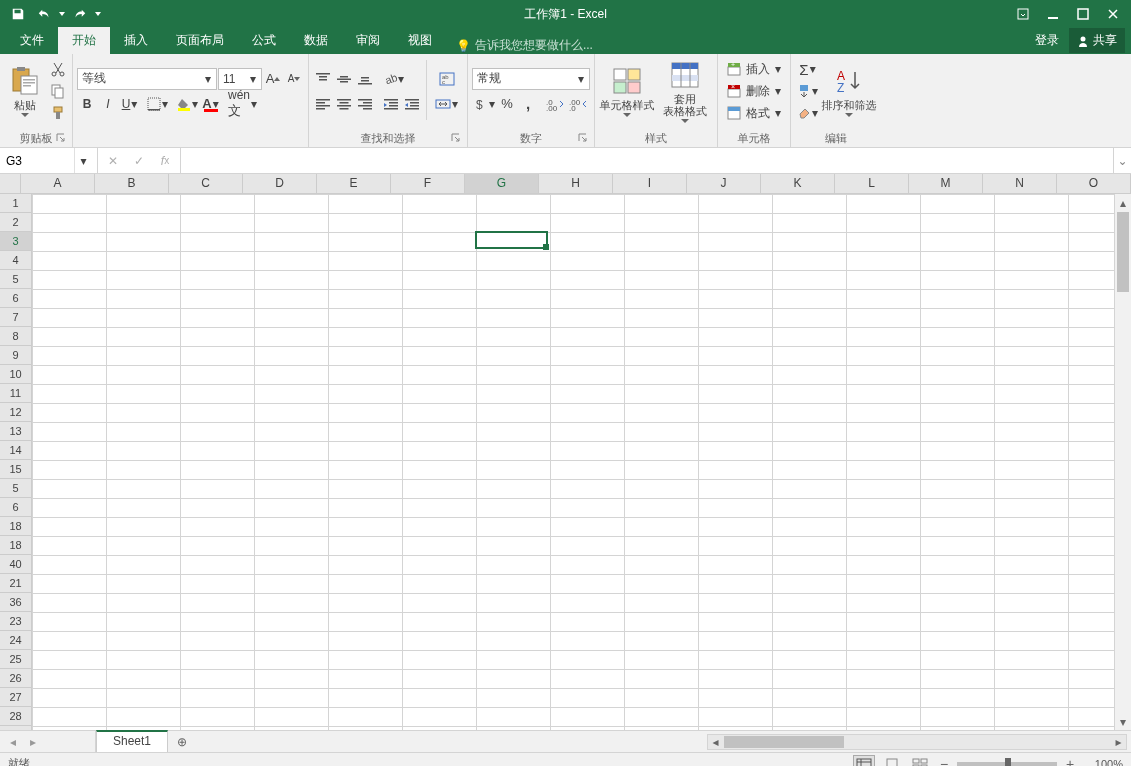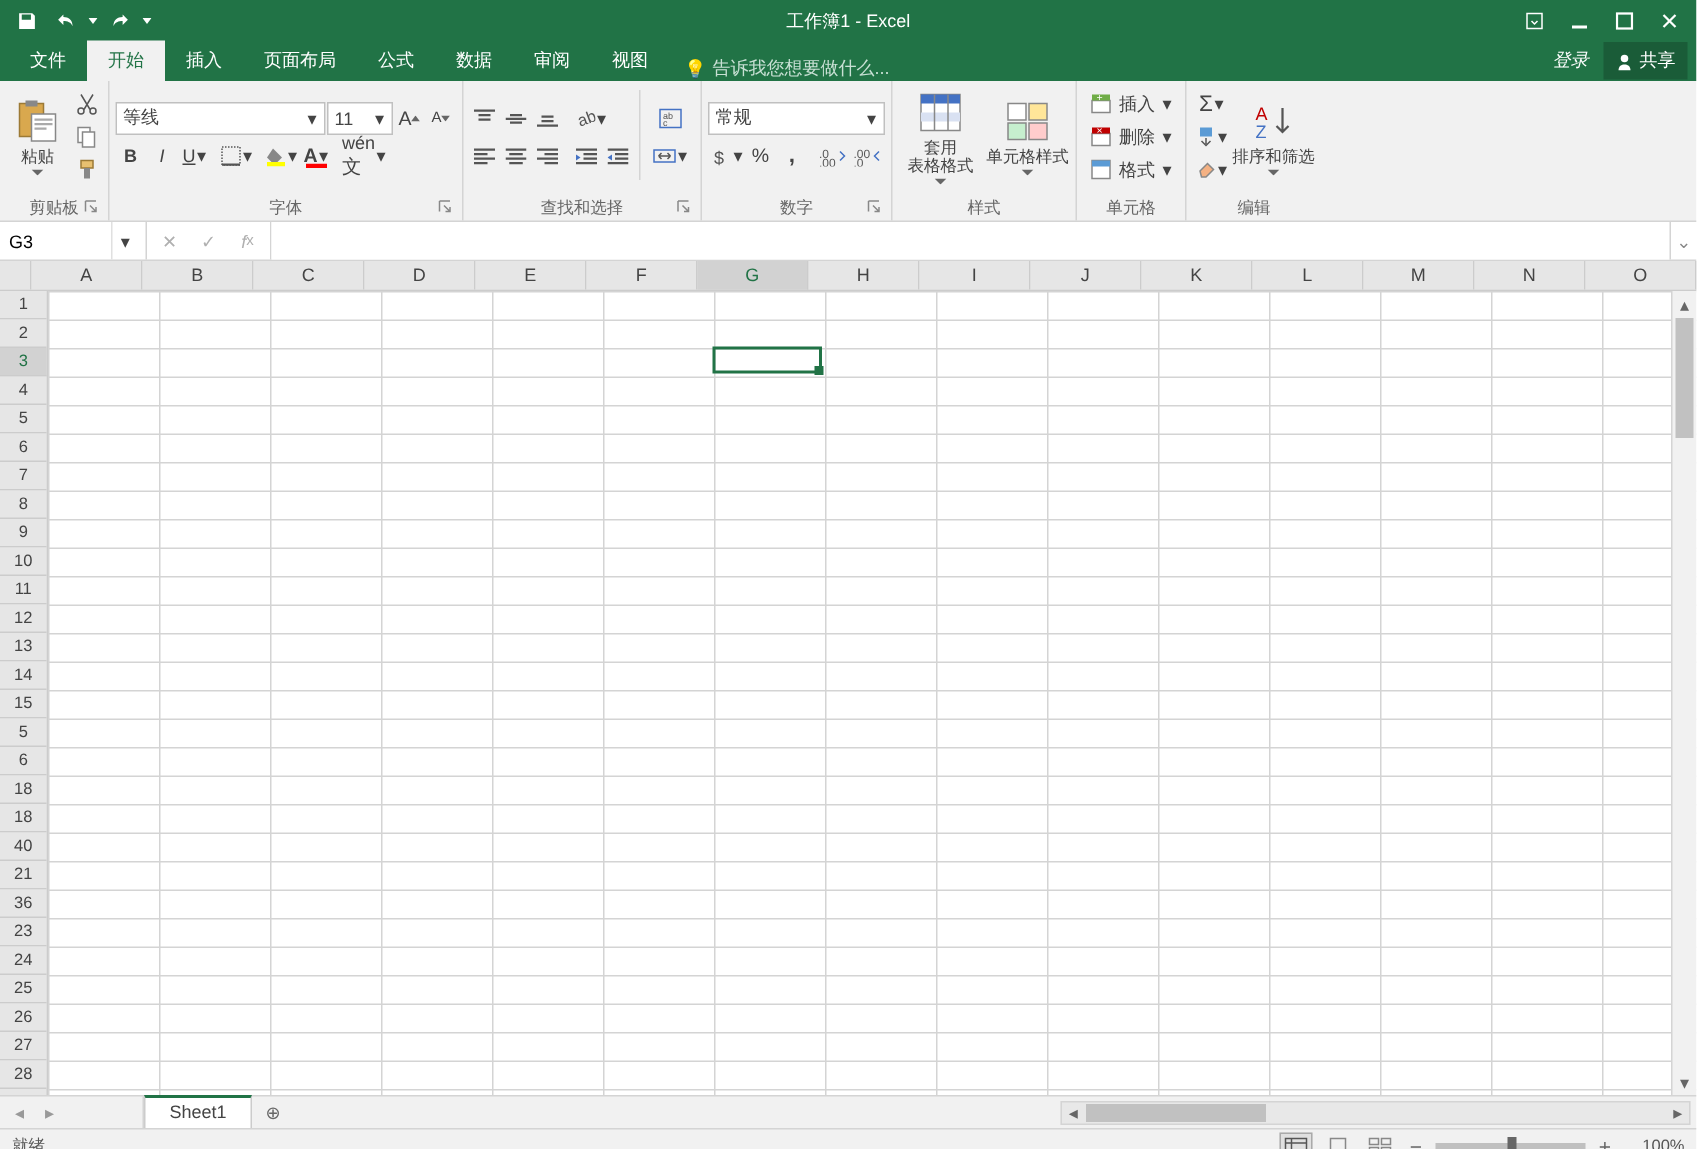--- a/index.html
+++ b/index.html
@@ -13,21 +13,21 @@
 .title-center { position: absolute; left: 50%; transform: translateX(-50%); font-size: 12px; }
 .win-controls { position: absolute; right: 4px; display: flex; gap: 2px; }
 .win-btn { width: 28px; height: 24px; display: flex; align-items: center; justify-content: center; cursor: pointer; }
 
 
 .ribbon-tabs { height: 26px; background: #217346; display: flex; align-items: flex-end; color: #fff; padding-left: 6px; position: relative; }
 .rtab { padding: 5px 14px; font-size: 12px; cursor: pointer; }
 .rtab.active { background: #f1f1f1; color: #217346; }
 .tell-me { display: flex; align-items: center; gap: 4px; padding: 0 10px; color: #c8e0d4; font-size: 12px; }
 .right-tabs { position: absolute; right: 6px; bottom: 0; display: flex; align-items: center; }
-.right-tabs .rtab { padding: 5px 10px; font-style: italic; }
+.right-tabs .rtab { padding: 5px 10px; }
 .share-btn { display: flex; align-items: center; gap: 4px; padding: 4px 8px; background: #1a5c38; }
 
 
 .ribbon { height: 94px; background: #f1f1f1; border-bottom: 1px solid #d4d4d4; display: flex; }
 .group { border-right: 1px solid #d4d4d4; display: flex; flex-direction: column; padding: 2px 4px 0 4px; }
 .group-content { flex: 1; display: flex; align-items: flex-start; gap: 2px; }
 .group-label { height: 16px; text-align: center; font-size: 11px; color: #666; position: relative; }
 .group-label .launcher { position: absolute; right: 2px; top: 2px; width: 10px; height: 10px; cursor: pointer; }
 
 .big-btn { display: flex; flex-direction: column; align-items: center; justify-content: center; width: 42px; height: 70px; cursor: pointer; gap: 2px; }
@@ -291,25 +291,20 @@
               <span class="drop-arrow">▾</span>
             </div>
           <div style="width:4px"></div>
           <div class="small-btn wdrop">
               <span style="font-size:12px">wén<br><span style="font-size:13px">文</span></span>
               <span class="drop-arrow">▾</span>
             </div>
         </div>
       </div>
     </div>
-    <div class="group-label"><span>字体</span><span class="launcher">
-          <svg width="10" height="10">
-            <path d="M1 1h7M1 1v7M4 4l4 4M8 5v3h-3" stroke="#888" fill="none"></path>
-          </svg>
-        </span></div>
   </div>
 
   <div class="group">
     <div class="group-content">
       <div class="vstack" style="gap:3px">
         <div class="hstack">
           <div class="small-btn">
               <svg width="14" height="14">
                 <rect y="1" width="14" height="1.5" fill="#555"></rect>
                 <rect x="3" y="4" width="8" height="1.5" fill="#555"></rect>
@@ -449,46 +444,46 @@
     </div>
     <div class="group-label"><span>数字</span><span class="launcher">
           <svg width="10" height="10">
             <path d="M1 1h7M1 1v7M4 4l4 4M8 5v3h-3" stroke="#888" fill="none"></path>
           </svg>
         </span></div>
   </div>
 
   <div class="group">
     <div class="group-content">
+      <div class="big-btn wide">
+        <div class="icon-box">
+            <svg width="30" height="28">
+              <rect x="2" y="2" width="12" height="11" fill="#fff" stroke="#888"></rect>
+              <rect x="16" y="2" width="12" height="11" fill="#ffe699" stroke="#888"></rect>
+              <rect x="2" y="15" width="12" height="11" fill="#c6efce" stroke="#888"></rect>
+              <rect x="16" y="15" width="12" height="11" fill="#ffcccc" stroke="#888"></rect>
+            </svg>
+          </div>
+        <div class="btn-label">单元格样式</div>
+        <svg width="8" height="4">
+            <path d="M0 0h8L4 4z" fill="#666"></path>
+          </svg>
+      </div>
       <div class="big-btn wide">
         <div class="icon-box">
             <svg width="30" height="28">
               <rect x="2" y="2" width="26" height="24" fill="#fff" stroke="#888"></rect>
               <rect x="2" y="2" width="26" height="6" fill="#4472c4"></rect>
               <rect x="2" y="14" width="26" height="6" fill="#d9e1f2"></rect>
               <line x1="11" y1="2" x2="11" y2="26" stroke="#888"></line>
               <line x1="20" y1="2" x2="20" y2="26" stroke="#888"></line>
             </svg>
           </div>
         <div class="btn-label" style="white-space:pre-line">套用
 表格格式</div>
-        <svg width="8" height="4">
-            <path d="M0 0h8L4 4z" fill="#666"></path>
-          </svg>
-      </div>
-      <div class="big-btn wide">
-        <div class="icon-box">
-            <svg width="30" height="28">
-              <rect x="2" y="2" width="12" height="11" fill="#fff" stroke="#888"></rect>
-              <rect x="16" y="2" width="12" height="11" fill="#ffe699" stroke="#888"></rect>
-              <rect x="2" y="15" width="12" height="11" fill="#c6efce" stroke="#888"></rect>
-              <rect x="16" y="15" width="12" height="11" fill="#ffcccc" stroke="#888"></rect>
-            </svg>
-          </div>
-        <div class="btn-label">单元格样式</div>
         <svg width="8" height="4">
             <path d="M0 0h8L4 4z" fill="#666"></path>
           </svg>
       </div>
     </div>
     <div class="group-label"><span>样式</span></div>
   </div>
 
   <div class="group">
     <div class="group-content">

